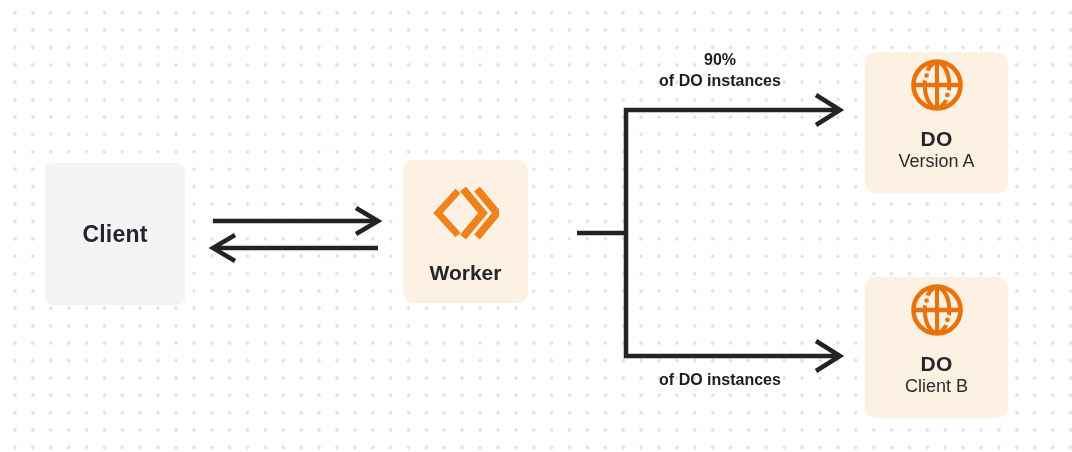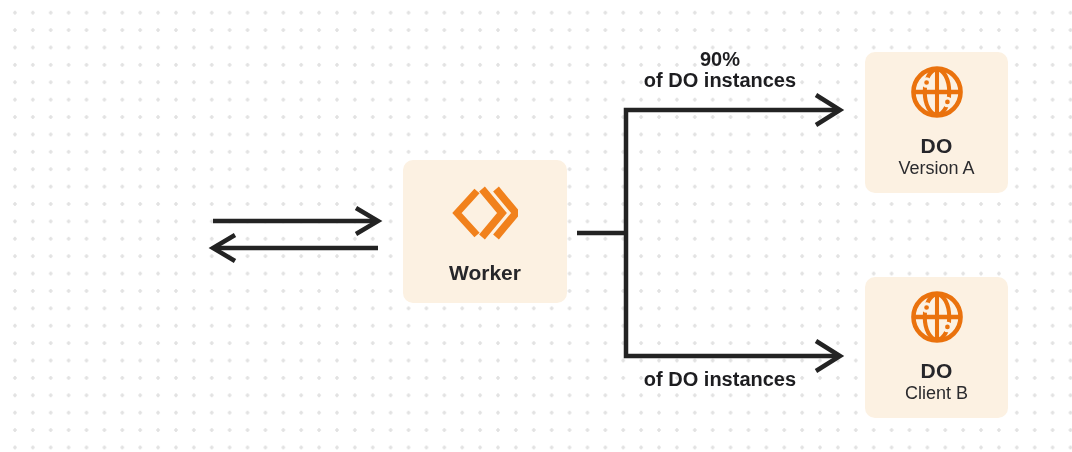--- a/index.html
+++ b/index.html
@@ -38,36 +38,36 @@
     border-radius: 8px;
     justify-content: center;
   }
   .node-client .node-label {
     font-size: 23px;
     font-weight: 700;
     letter-spacing: 0.2px;
   }
   .node-worker {
     left: 403px; top: 160px;
-    width: 164px; height: 143px;
+    width: 125px; height: 143px;
     background: #fcf1e2;
     border-radius: 10px;
     padding-top: 26px;
   }
   .node-worker .node-label {
     margin-top: 20px;
     font-size: 21px;
     font-weight: 700;
     line-height: 26px;
   }
   .node-do {
     width: 143px; height: 141px;
     background: #fcf1e2;
     border-radius: 10px;
-    padding-top: 11px;
+    padding-top: 4px;
   }
   .node-do-a { left: 865px; top: 52px; }
   .node-do-b { left: 865px; top: 277px; }
   .node-do .node-title {
     margin-top: 13px;
     font-size: 21px;
     font-weight: 700;
     line-height: 24px;
     letter-spacing: 0.3px;
   }
@@ -75,21 +75,21 @@
     font-size: 18px;
     font-weight: 400;
     line-height: 21px;
     color: #2b2b2e;
   }
   .split-label {
     position: absolute;
     left: 610px;
     width: 220px;
     text-align: center;
-    font-size: 20px;
+    font-size: 16px;
     font-weight: 700;
     line-height: 21px;
     color: #1d1d20;
   }
   .split-label-top { top: 49px; }
   .split-label-bottom { top: 369px; }
   .icon-box { line-height: 0; }
 </style>
 </head>
 <body>
@@ -120,20 +120,23 @@
       <g>
         <path d="M816 95 L840 110 L816 125"></path>
       </g>
 
       <g>
         <path d="M816 341 L840 356 L816 371"></path>
       </g>
     </g>
   </svg>
 
+  <div class="node node-client">
+    <div class="node-label">Client</div>
+  </div>
 
   <div class="node node-worker">
     <span class="icon-box">
       <svg width="66" height="54" viewBox="0 0 66 54" fill="none">
         <g stroke="#f1811c" stroke-linejoin="miter">
           <polyline points="25,5 5,27 25,49" stroke-width="7"></polyline>
           <polyline points="30,3 50,27 30,51" stroke-width="7.5"></polyline>
           <polyline points="44,3 64,27 44,51" stroke-width="7.5"></polyline>
         </g>
       </svg>

